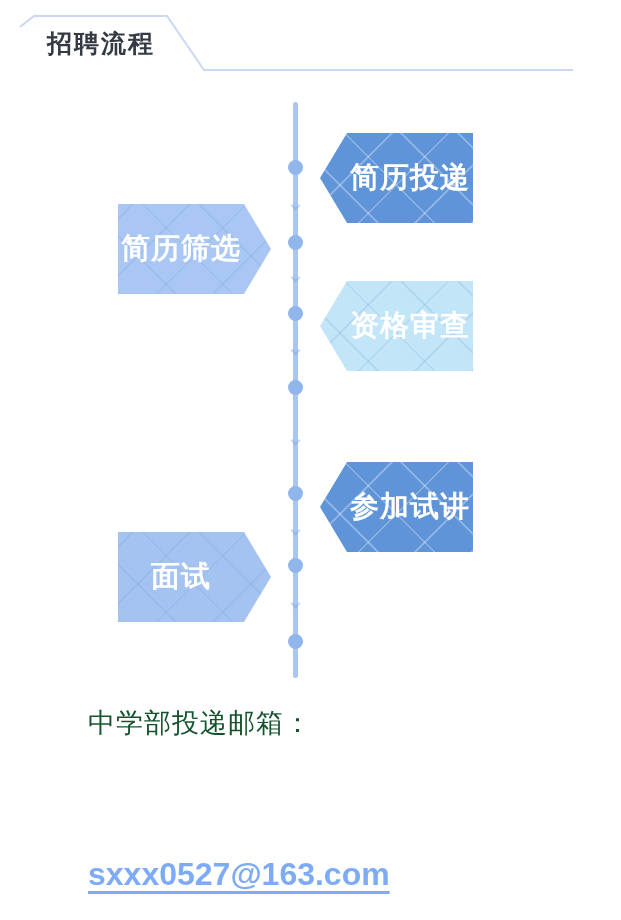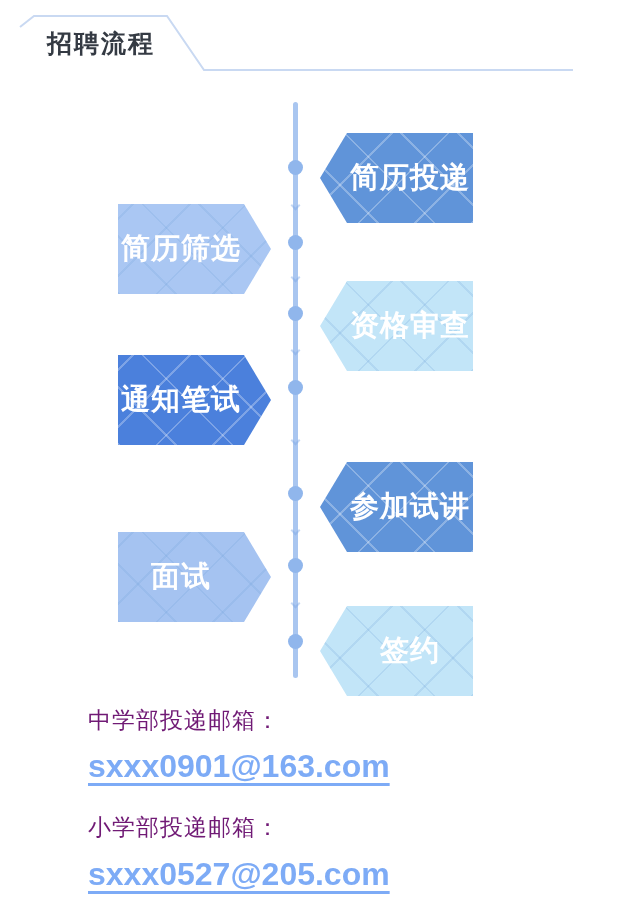--- a/index.html
+++ b/index.html
@@ -63,21 +63,21 @@
   .step-2{left:118px; top:204px;}
   .step-3{left:320px; top:281px;}
   .step-4{left:118px; top:355px;}
   .step-5{left:320px; top:462px;}
   .step-6{left:118px; top:532px;}
   .step-7{left:320px; top:606px;}
 
   
   .contact-label {
     position:absolute; left:88px;
-    font-size:23px; color:#701a75; letter-spacing:1px; white-space:nowrap;
+    font-size:27px; color:#14532d; letter-spacing:1px; white-space:nowrap;
   }
   .contact-email {
     position:absolute; left:88px;
     font-size:32px; font-weight:700; color:#7dabf6; white-space:nowrap;
     text-decoration:underline; text-decoration-thickness:3px; text-underline-offset:6px;
   }
   .label-1{top:705px;} .email-1{top:748px;}
   .label-2{top:812px;} .email-2{top:856px;}
 </style>
 </head>
@@ -104,24 +104,20 @@
   <div class="flow-mark mark-1"></div>
   <div class="flow-mark mark-2"></div>
   <div class="flow-mark mark-3"></div>
   <div class="flow-mark mark-4"></div>
   <div class="flow-mark mark-5"></div>
   <div class="flow-mark mark-6"></div>
 
   <div class="step step-1 point-left lat-white" style="background-color: rgb(96, 148, 217);">简历投递</div>
   <div class="step step-2 point-right lat-blue" style="background-color: rgb(170, 199, 243);">简历筛选</div>
   <div class="step step-3 point-left lat-blue" style="background-color: rgb(194, 229, 248);">资格审查</div>
-  <div class="step step-4 point-right lat-white" style="background-color: rgb(75, 128, 220);">通知笔试</div>
   <div class="step step-6 point-right lat-blue" style="background-color: rgb(165, 195, 241);">面试</div>
   <div class="step step-5 point-left lat-white" style="background-color: rgb(96, 148, 217);">参加试讲</div>
-  <div class="step step-7 point-left lat-blue" style="background-color: rgb(194, 229, 248);">签约</div>
 
   <div class="contact-label label-1">中学部投递邮箱：</div>
-  <a class="contact-email email-1" href="#">sxxx0901@163.com</a>
 
-  <div class="contact-label label-2">小学部投递邮箱：</div>
-  <a class="contact-email email-2" href="#">sxxx0527@205.com</a>
+  <a class="contact-email email-2" href="#">sxxx0527@163.com</a>
 
 </div>
 
 </body></html>

